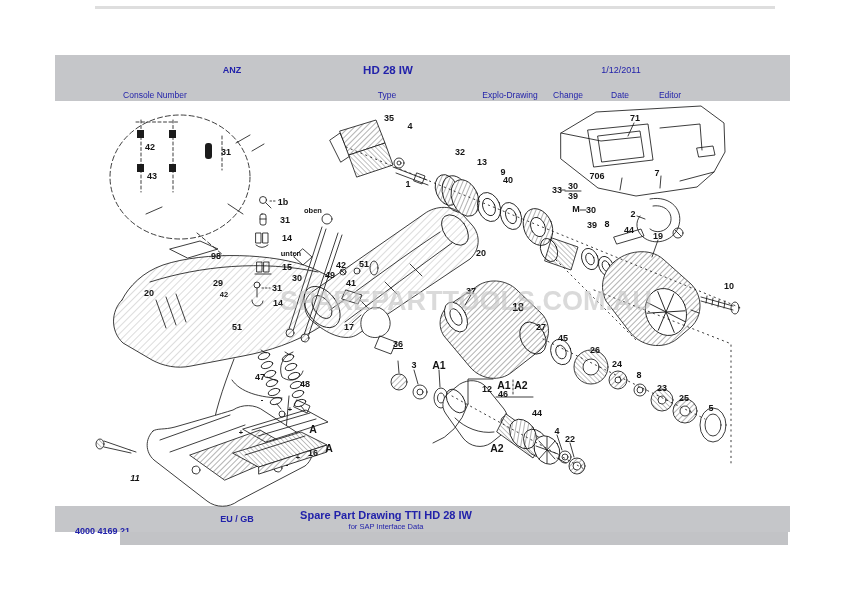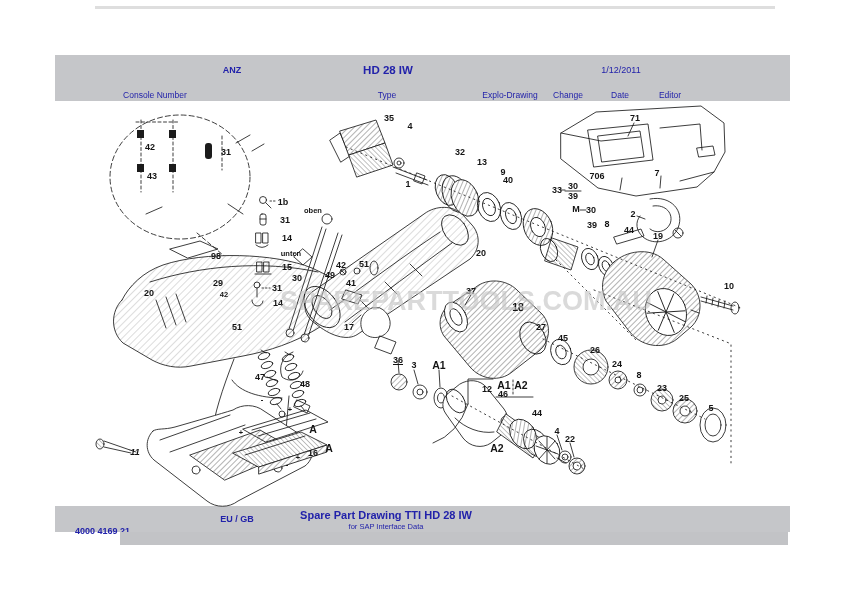--- a/index.html
+++ b/index.html
@@ -286,21 +286,21 @@
 
   <div id="labels">
       <div class="part-label" style="left: 150px; top: 147px;">42</div>
       <div class="part-label" style="left: 152px; top: 176px;">43</div>
       <div class="part-label" style="left: 226px; top: 152px;">31</div>
       <div class="part-label" style="left: 216px; top: 256px;">98</div>
       <div class="part-label" style="left: 218px; top: 283px;">29</div>
       <div class="part-label sm" style="left: 224px; top: 294px;">42</div>
       <div class="part-label" style="left: 237px; top: 327px;">51</div>
       <div class="part-label" style="left: 149px; top: 293px;">20</div>
-      <div class="part-label" style="left: 135px; top: 452px; font-style: italic;">11</div>
+      <div class="part-label" style="left: 135px; top: 478px; font-style: italic;">11</div>
       <div class="part-label" style="left: 389px; top: 118px;">35</div>
       <div class="part-label" style="left: 410px; top: 126px;">4</div>
       <div class="part-label" style="left: 408px; top: 184px;">1</div>
       <div class="part-label" style="left: 460px; top: 152px;">32</div>
       <div class="part-label" style="left: 482px; top: 162px;">13</div>
       <div class="part-label" style="left: 503px; top: 172px;">9</div>
       <div class="part-label" style="left: 508px; top: 180px;">40</div>
       <div class="part-label" style="left: 557px; top: 190px;">33</div>
       <div class="part-label" style="left: 573px; top: 186px;">30</div>
       <div class="part-label" style="left: 573px; top: 196px;">39</div>
@@ -324,21 +324,21 @@
       <div class="part-label" style="left: 471px; top: 291px;">37</div>
       <div class="part-label big" style="left: 518px; top: 307px;">18</div>
       <div class="part-label" style="left: 541px; top: 327px;">27</div>
       <div class="part-label" style="left: 563px; top: 338px;">45</div>
       <div class="part-label" style="left: 595px; top: 350px;">26</div>
       <div class="part-label" style="left: 617px; top: 364px;">24</div>
       <div class="part-label" style="left: 639px; top: 375px;">8</div>
       <div class="part-label" style="left: 662px; top: 388px;">23</div>
       <div class="part-label" style="left: 684px; top: 398px;">25</div>
       <div class="part-label" style="left: 711px; top: 408px;">5</div>
-      <div class="part-label" style="left: 398px; top: 360px; text-decoration: underline;">36</div>
+      <div class="part-label" style="left: 398px; top: 344px; text-decoration: underline;">36</div>
       <div class="part-label" style="left: 414px; top: 365px;">3</div>
       <div class="part-label big" style="left: 439px; top: 365px;">A1</div>
       <div class="part-label" style="left: 487px; top: 389px;">12</div>
       <div class="part-label big" style="left: 504px; top: 385px;">A1</div>
       <div class="part-label big" style="left: 521px; top: 385px;">A2</div>
       <div class="part-label" style="left: 503px; top: 394px;">46</div>
       <div class="part-label" style="left: 537px; top: 413px;">44</div>
       <div class="part-label big" style="left: 497px; top: 448px;">A2</div>
       <div class="part-label" style="left: 557px; top: 431px;">4</div>
       <div class="part-label" style="left: 570px; top: 439px;">22</div>

